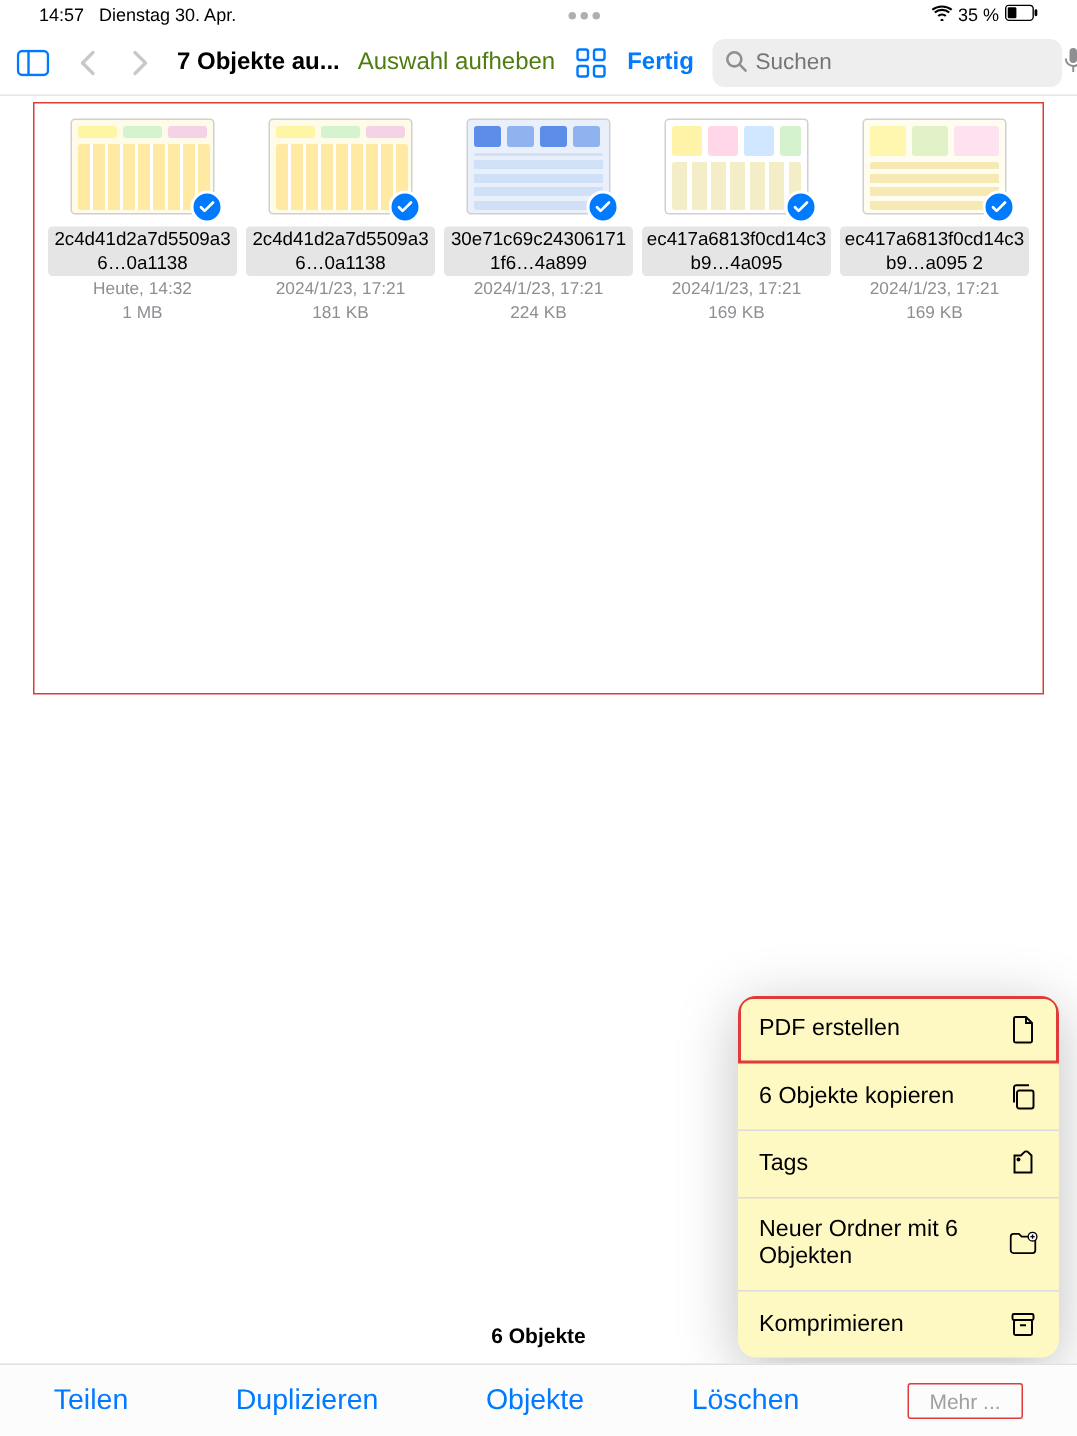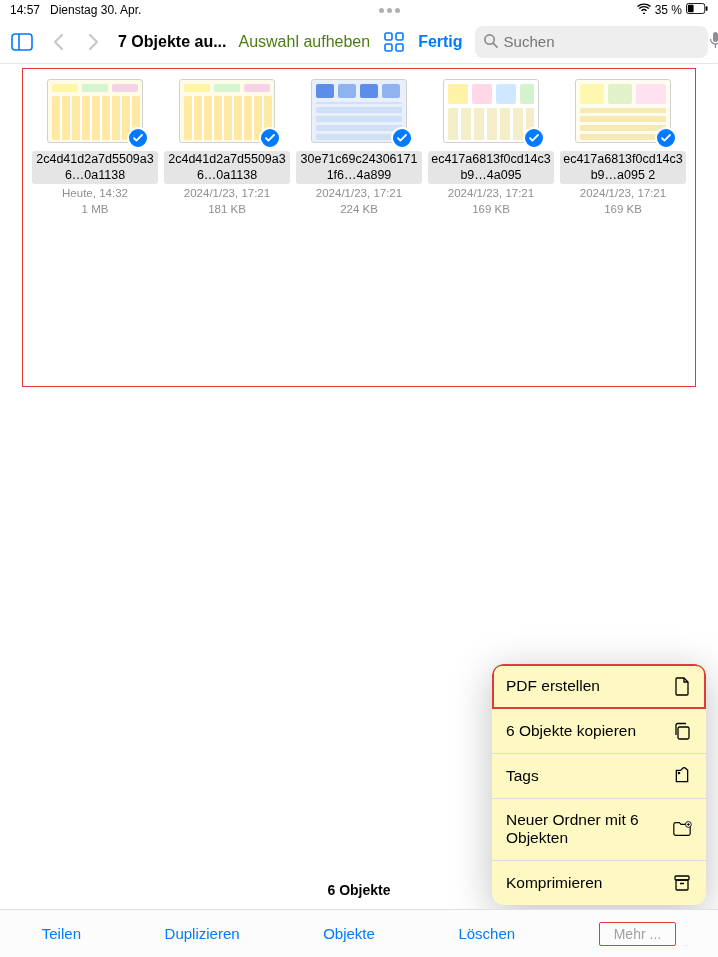--- a/index.html
+++ b/index.html
@@ -12,21 +12,21 @@
     overflow: hidden;
     font-size: 14px;
     color: #000;
   }
 
   
   .status-bar {
     height: 20px;
     display: flex;
     align-items: center;
-    padding: 0 10px;
+    padding: 0 26px;
     font-size: 12px;
     justify-content: space-between;
   }
   .status-left { display: flex; gap: 10px; align-items: center; }
   .status-center { display:flex; gap:3px; }
   .status-center span { width:5px; height:5px; border-radius:50%; background:#b0b0b0; display:inline-block; }
   .status-right { display:flex; align-items:center; gap:4px; font-size:12px; }
 
   
   .toolbar {
@@ -61,21 +61,21 @@
 
   
   .content {
     position:absolute;
     top:68px; left:22px; right:22px;
     bottom: 60px;
   }
   .highlight-box {
     border:1px solid #e03a3a;
     padding:10px 6px 10px 6px;
-    height:319px;
+    height:395px;
   }
   .grid {
     display:flex;
     flex-wrap:wrap;
     gap: 0;
   }
   .file {
     width: 132px;
     display:flex;
     flex-direction:column;
@@ -137,21 +137,21 @@
   .bottom-bar {
     position:absolute;
     bottom:0; left:0; right:0;
     height:48px;
     display:flex;
     align-items:center;
     justify-content:space-around;
     border-top:0.5px solid #e0e0e0;
     background:#fcfcfc;
   }
-  .bb-item { color:#007aff; font-size:15px; }
+  .bb-item { color:#007aff; font-size:19px; }
   .bb-more {
     color:#a0a0a0;
     border:1.5px solid #e03a3a;
     padding:3px 14px 3px 14px;
     border-radius:2px;
   }
 
   
   .popup {
     position:absolute;

